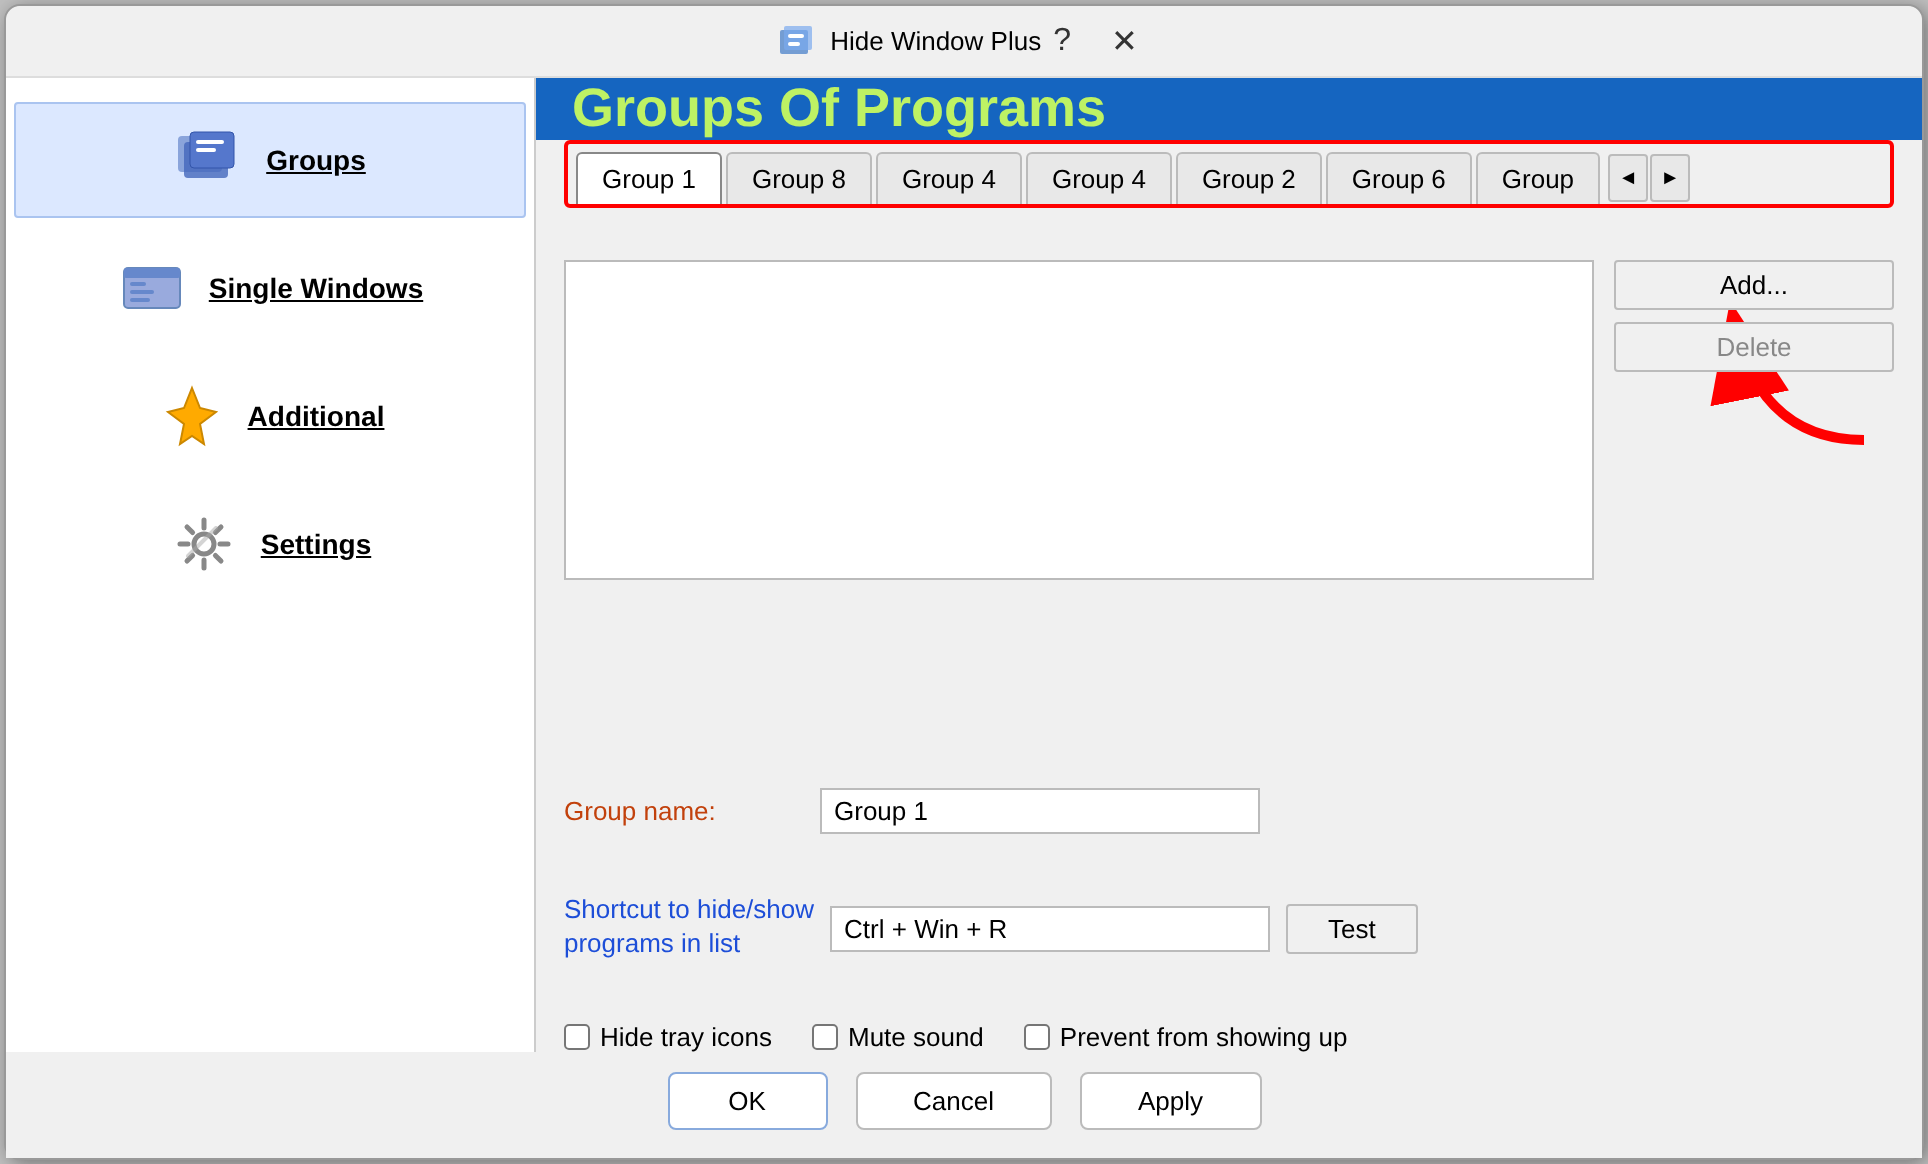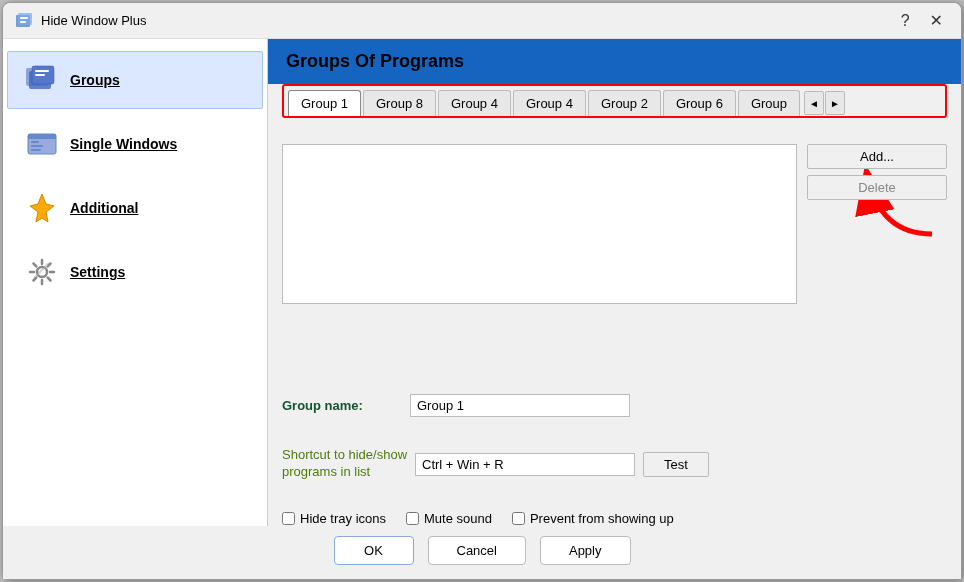--- a/index.html
+++ b/index.html
@@ -22,21 +22,21 @@
       border-radius: 8px;
       box-shadow: 2px 2px 10px rgba(0,0,0,0.4);
       display: flex;
       flex-direction: column;
     }
     .title-bar {
       background: #f0f0f0;
       height: 36px;
       display: flex;
       align-items: center;
-      justify-content: space-between;
+      justify-content: center;
       padding: 0 12px;
       border-bottom: 1px solid #ddd;
       border-radius: 8px 8px 0 0;
     }
     .title-bar-left {
       display: flex;
       align-items: center;
       gap: 8px;
       font-size: 13px;
       font-weight: 400;
@@ -72,20 +72,21 @@
     }
     .sidebar-item {
       display: flex;
       align-items: center;
       gap: 10px;
       padding: 10px 16px;
       cursor: pointer;
       border: 1px solid transparent;
       margin: 2px 4px;
       border-radius: 2px;
+      justify-content: center;
     }
     .sidebar-item.active {
       background: #dce8ff;
       border-color: #aac4f0;
     }
     .sidebar-item-label {
       font-size: 14px;
       font-weight: bold;
       text-decoration: underline;
       color: #000;
@@ -101,24 +102,24 @@
     
     .main-panel {
       flex: 1;
       display: flex;
       flex-direction: column;
       padding: 0;
       background: #f0f0f0;
     }
     .panel-header {
       background: #1565c0;
-      color: #000000;
-      font-size: 18px;
+      color: #bef264;
+      font-size: 27px;
       font-weight: bold;
-      padding: 12px 18px;
+      padding: 0 18px;
       border-radius: 0;
     }
     .panel-body {
       flex: 1;
       padding: 0 14px;
       display: flex;
       flex-direction: column;
       gap: 26px;
     }
     
@@ -215,27 +216,26 @@
     }
     
     .form-row {
       display: flex;
       align-items: center;
       gap: 8px;
       margin-top: 4px;
     }
     .form-label {
       font-size: 13px;
-      color: #14532d;
+      color: #c2410c;
       min-width: 120px;
-      font-weight: bold;
     }
     .form-label-multi {
       font-size: 13px;
-      color: #4d7c0f;
+      color: #1d4ed8;
       min-width: 120px;
       line-height: 1.3;
     }
     .form-input {
       border: 1px solid #bbb;
       padding: 3px 6px;
       font-size: 13px;
       background: white;
       width: 220px;
     }

